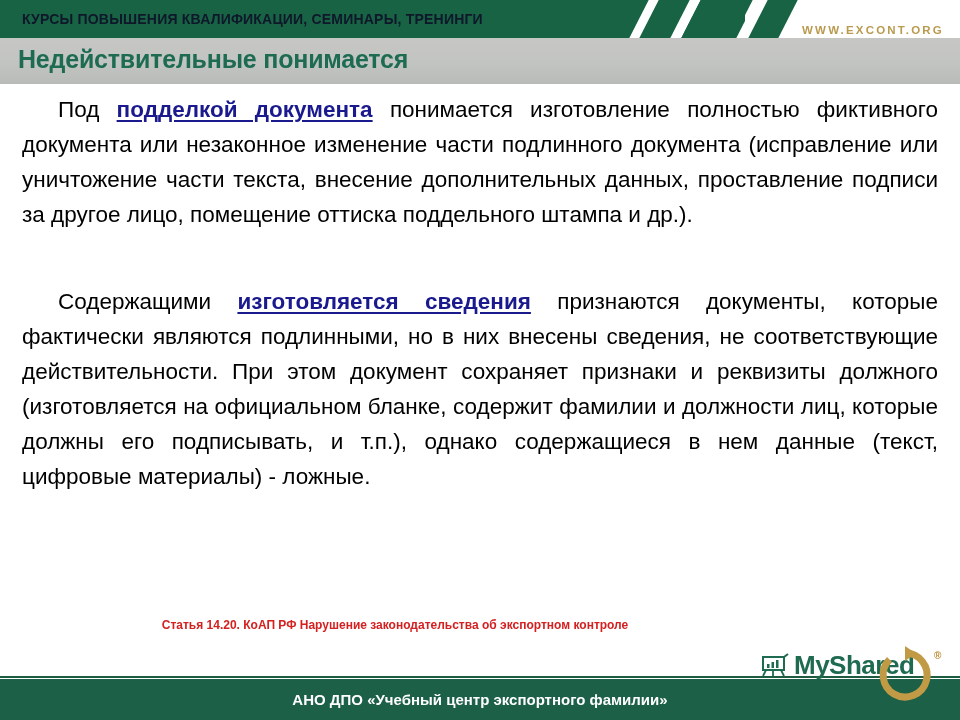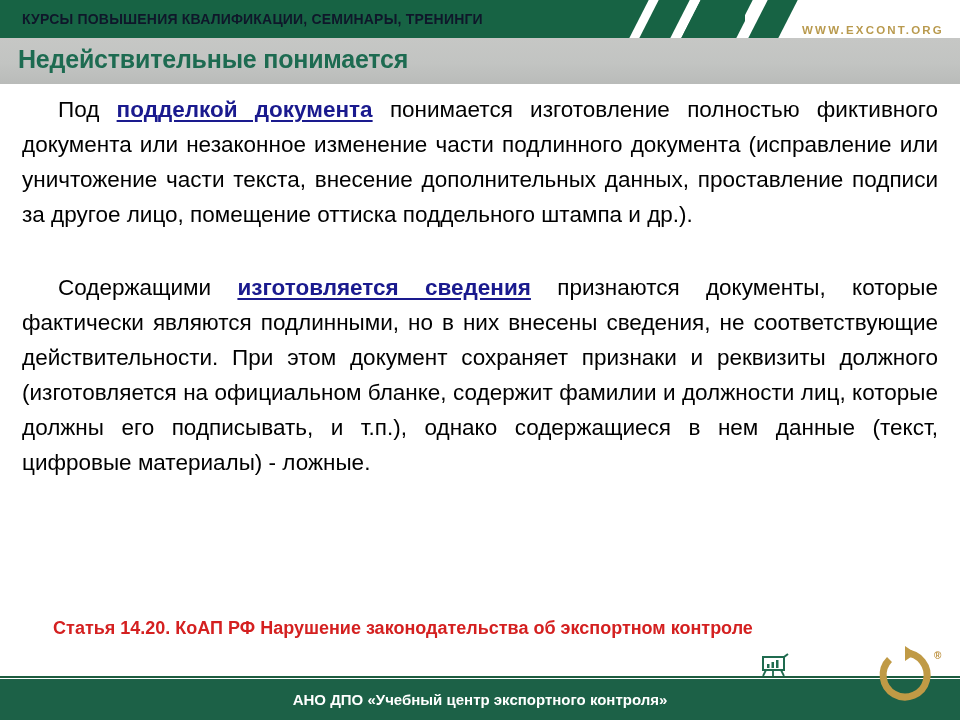--- a/index.html
+++ b/index.html
@@ -101,41 +101,40 @@
     width: 960px;
   }
   .para {
     color: #000000;
     font-size: 22.5px;
     line-height: 35px;
     text-align: justify;
     padding: 0 22px;
     margin: 0;
   }
-  .para.p1 { margin-bottom: 38px; }
+  .para.p1 { margin-bottom: 52px; }
   .para .indent { display: inline-block; width: 36px; }
   .kw {
     color: #1a1a8e;
     font-weight: bold;
     text-decoration: underline;
     text-underline-offset: 3px;
   }
 
   
   .article-note {
     position: absolute;
     left: 0;
     top: 618px;
     width: 790px;
     text-align: center;
     color: #d42020;
-    font-size: 18px;
-    font-weight: bold;
-    white-space: nowrap;
-    padding-left: 8px;
+    font-size: 12px;
+    font-weight: bold;
+    white-space: nowrap;
   }
 
   
   .footer-rule {
     position: absolute;
     left: 0; top: 676px;
     width: 960px; height: 2px;
     background: #1d5c3f;
   }
   .footer-bar {
@@ -223,29 +222,30 @@
     <span class="kw">изготовляется сведения</span>
     <span>признаются документы, которые фактически являются подлинными, но в них внесены сведения, не соответствующие действительности. При этом документ сохраняет признаки и реквизиты должного (изготовляется на официальном бланке, содержит фамилии и должности лиц, которые должны его подписывать, и т.п.), однако содержащиеся в нем данные (текст, цифровые материалы) - ложные.</span>
   </p>
 
 </div>
 
 <div class="article-note">Статья 14.20. КоАП РФ Нарушение законодательства об экспортном контроле</div>
 
 <div class="footer-rule"></div>
 <div class="footer-bar"></div>
-<div class="footer-text">АНО ДПО «Учебный центр экспортного контроля»</div>
+<div class="footer-text">АНО ДПО «Учебный центр экспортного фамилии»</div>
 
 <div class="watermark">
   <svg class="wm-proj" viewBox="0 0 30 26">
     <rect x="3" y="5" width="21" height="13" fill="none" stroke="#1f6b4f" stroke-width="2"></rect>
     <rect x="7" y="12" width="2.5" height="4" fill="#1f6b4f"></rect>
     <rect x="11.5" y="10" width="2.5" height="6" fill="#1f6b4f"></rect>
     <rect x="16" y="8" width="2.5" height="8" fill="#1f6b4f"></rect>
     <path d="M24 5 l4 -3" stroke="#1f6b4f" stroke-width="2" fill="none"></path>
     <path d="M6 18 l-3 6 M13 18 l0 6 M21 18 l3 6" stroke="#1f6b4f" stroke-width="1.8" fill="none"></path>
   </svg>
+  <div class="wm-text">MyShared</div>
   <svg class="wm-ring" viewBox="0 0 58 58">
     <path d="M29 7 A22 22 0 1 1 13.5 13.5" fill="none" stroke="#c09a45" stroke-width="7" stroke-linecap="butt"></path>
     <polygon points="29,0 29,15 40,7.5" fill="#c09a45"></polygon>
   </svg>
   <div class="wm-reg">®</div>
 </div>
 
 </body></html>

